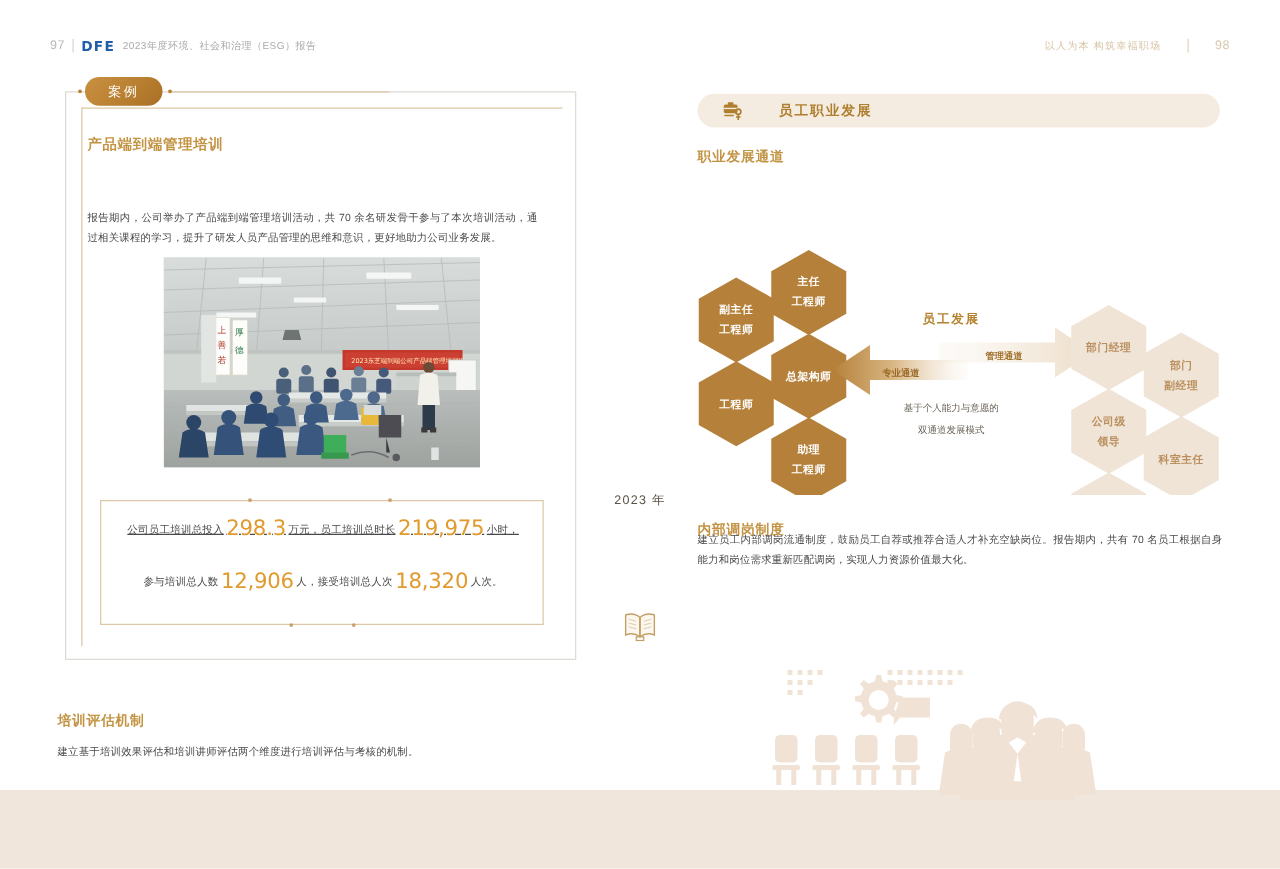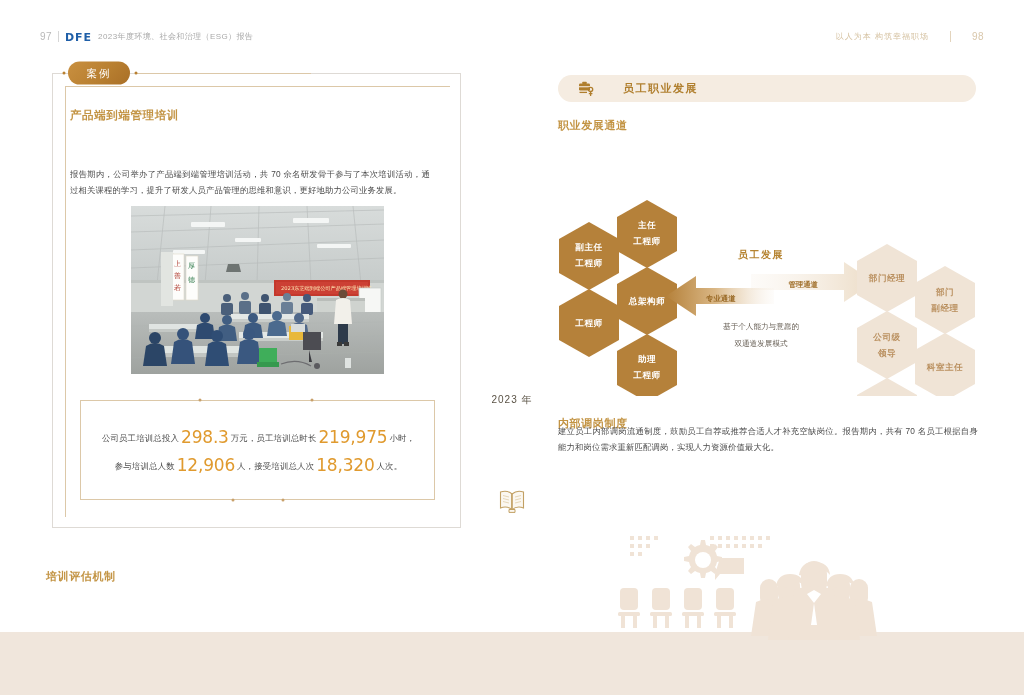--- a/index.html
+++ b/index.html
@@ -107,21 +107,21 @@
     position:absolute;top:500px;width:3px;height:3px;border-radius:50%;background:#c8a06a;
     transform:translate(-50%,-50%);z-index:4;
   }
   .bd-a{left:233px;}
   .bd-b{left:283px;}
 
   .stat-line{
     position:absolute;left:0;width:355px;text-align:center;
     font-size:8.4px;color:#4a4a4a;letter-spacing:.2px;white-space:nowrap;
   }
-  .l1{top:26px;}
+  .l1{top:12px;text-decoration:underline;}
   .l2{top:54px;}
   .num{
     font-size:17px;color:#e09a2e;font-weight:normal;
     font-family:"DejaVu Sans",sans-serif;letter-spacing:-.2px;
     vertical-align:-2px;margin:0 2px;
   }
 
   
   .te-h{
     position:absolute;left:46px;top:569px;
@@ -396,20 +396,21 @@
           <path d="M5 14.5 L11 16"></path>
         <path d="M17 10 L23 8.5"></path>
           <path d="M17 13 L23 11.5"></path>
           <path d="M17 16 L23 14.5"></path>
       </g>
       <path d="M11 22.5 L17 22.5 L17 25.4 L11 25.4 Z" fill="#fbf7f0" stroke="#c2a063" stroke-width="1"></path>
     </svg>
   </div>
 
   <div class="te-h">培训评估机制</div>
+  <div class="te-p">建立基于培训效果评估和培训讲师评估两个维度进行培训评估与考核的机制。</div>
 
   <div class="sec-pill">
     <span class="sec-ic">
       <svg width="17" height="16" viewBox="0 0 17 16">
         <rect x="1" y="2.5" width="11" height="7" rx="1.3" fill="#b07f2e"></rect>
         <rect x="4.2" y="0.8" width="4.6" height="2.2" rx="0.8" fill="#b07f2e"></rect>
         <rect x="1" y="5.2" width="11" height="1.1" fill="#f5ece1"></rect>
         <circle cx="12.6" cy="8.4" r="2.1" fill="none" stroke="#b07f2e" stroke-width="1.3"></circle>
         <path d="M12.6 10.5 L12.6 15" stroke="#b07f2e" stroke-width="1.3"></path>
         <path d="M10.8 12.6 L14.4 12.6" stroke="#b07f2e" stroke-width="1.3"></path>

